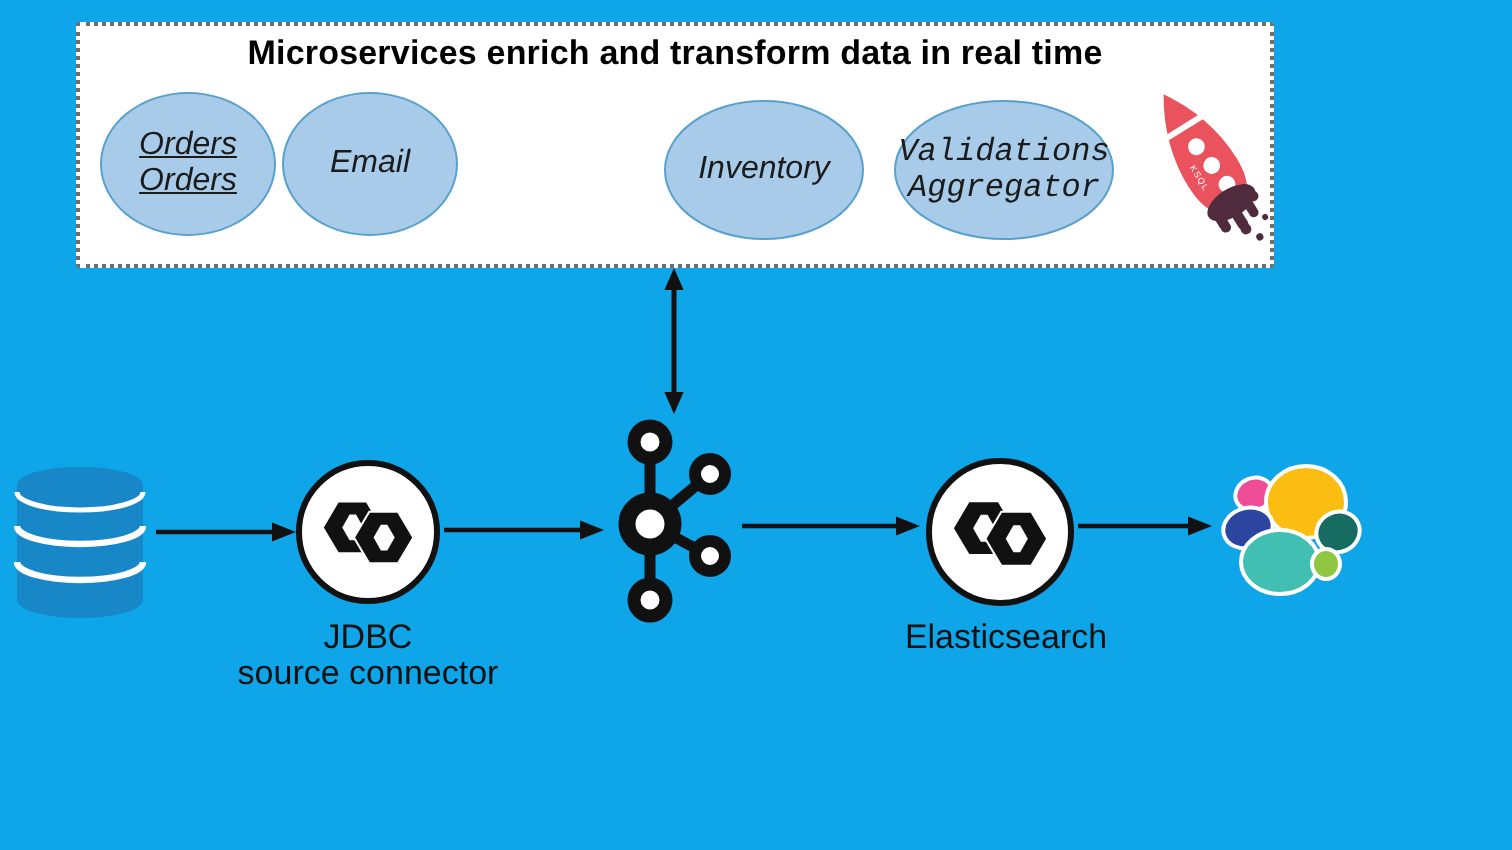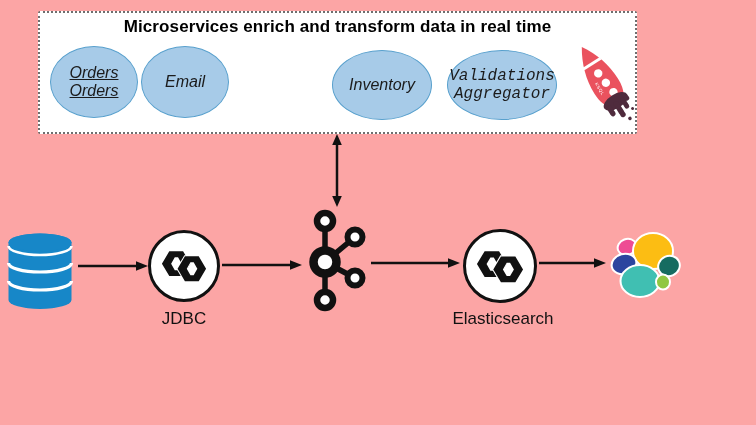--- a/index.html
+++ b/index.html
@@ -1,17 +1,17 @@
 <!DOCTYPE html>
 <html><head>
 <meta charset="utf-8">
 <style>
   html,body{margin:0;padding:0;background:#fff;}
   #canvas{
-    position:relative;width:756px;height:425px;background:#fca5a5;overflow:hidden;
+    position:relative;width:756px;height:425px;background:#0ea5e9;overflow:hidden;
     font-family:"Liberation Sans",sans-serif;color:#111;
   }
   .abs{position:absolute;}
   
   .ms-box{
     left:38px;top:11px;width:595px;height:119px;
     border:2px dotted #6e6e6e;border-radius:2px;background:#fff;
   }
   .ms-title{
     position:absolute;left:0;top:4px;width:100%;text-align:center;
@@ -105,20 +105,21 @@
   <div class="conn-circle" style="left:148px;top:230px;width:72px;height:72px;">
     <svg width="46" height="34" viewBox="0 0 50 36">
       <path fill-rule="evenodd" fill="#111" d="M1,15.5 L9,2 L24,2 L32,15.5 L24,29 L9,29 Z
                M11,15.5 L15,8.5 L18.5,8.5 L22.5,15.5 L18.5,22.5 L15,22.5 Z"></path>
       <path fill-rule="evenodd" fill="#111" stroke="#fff" stroke-width="2.2" paint-order="stroke" d="M18,21 L26,7.5 L41,7.5 L49,21 L41,34.5 L26,34.5 Z
                M28,21 L32,14 L35.5,14 L39.5,21 L35.5,28 L32,28 Z"></path>
     </svg>
   </div>
   <div class="conn-label" style="left:94px;top:310px;">
     <span style="display:block;">JDBC</span>
+    <span style="display:block;">source connector</span>
   </div>
 
   <svg class="abs" style="left:222px;top:257px;" width="80" height="16" viewBox="0 0 80 16">
     <line x1="0" y1="8" x2="69" y2="8" stroke="#111" stroke-width="2.3"></line>
     <polygon points="80,8 68,3.3 68,12.7" fill="#111"></polygon>
   </svg>
 
   <svg class="abs" style="left:303px;top:208px;" width="66" height="104" viewBox="0 0 66 104">
     <g stroke="#111" stroke-width="5.5">
       <line x1="22" y1="14" x2="22" y2="54"></line>

